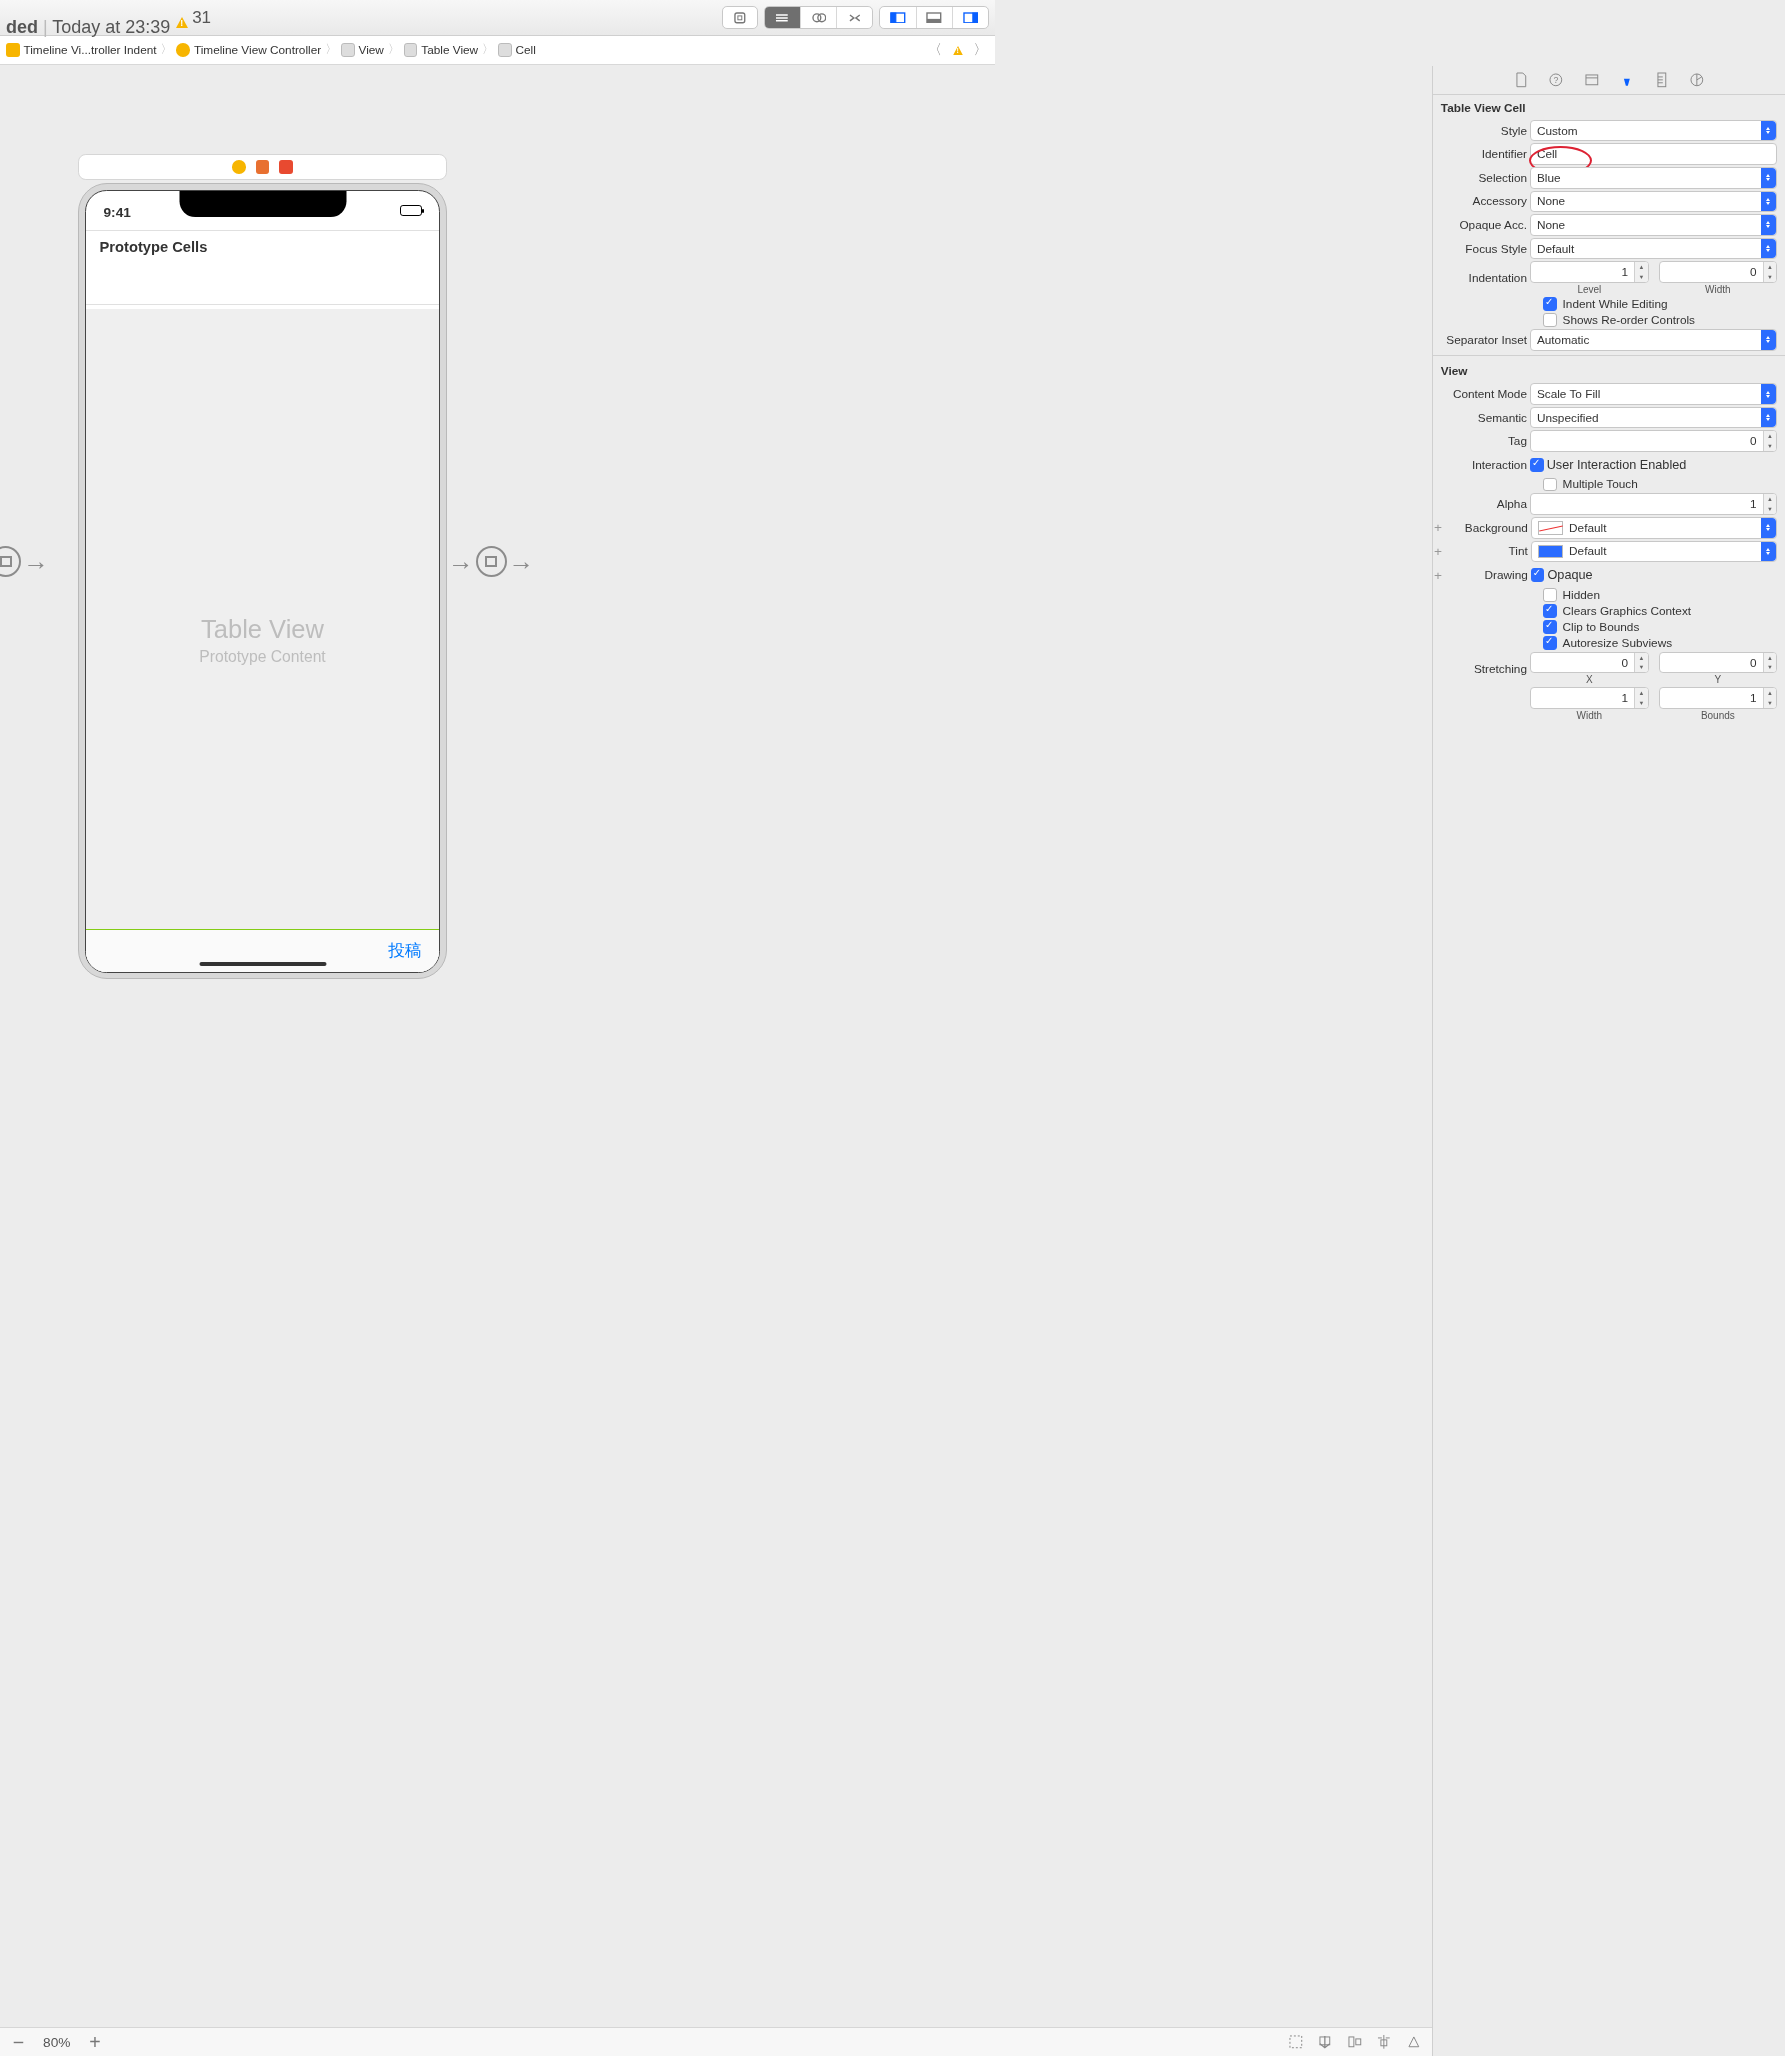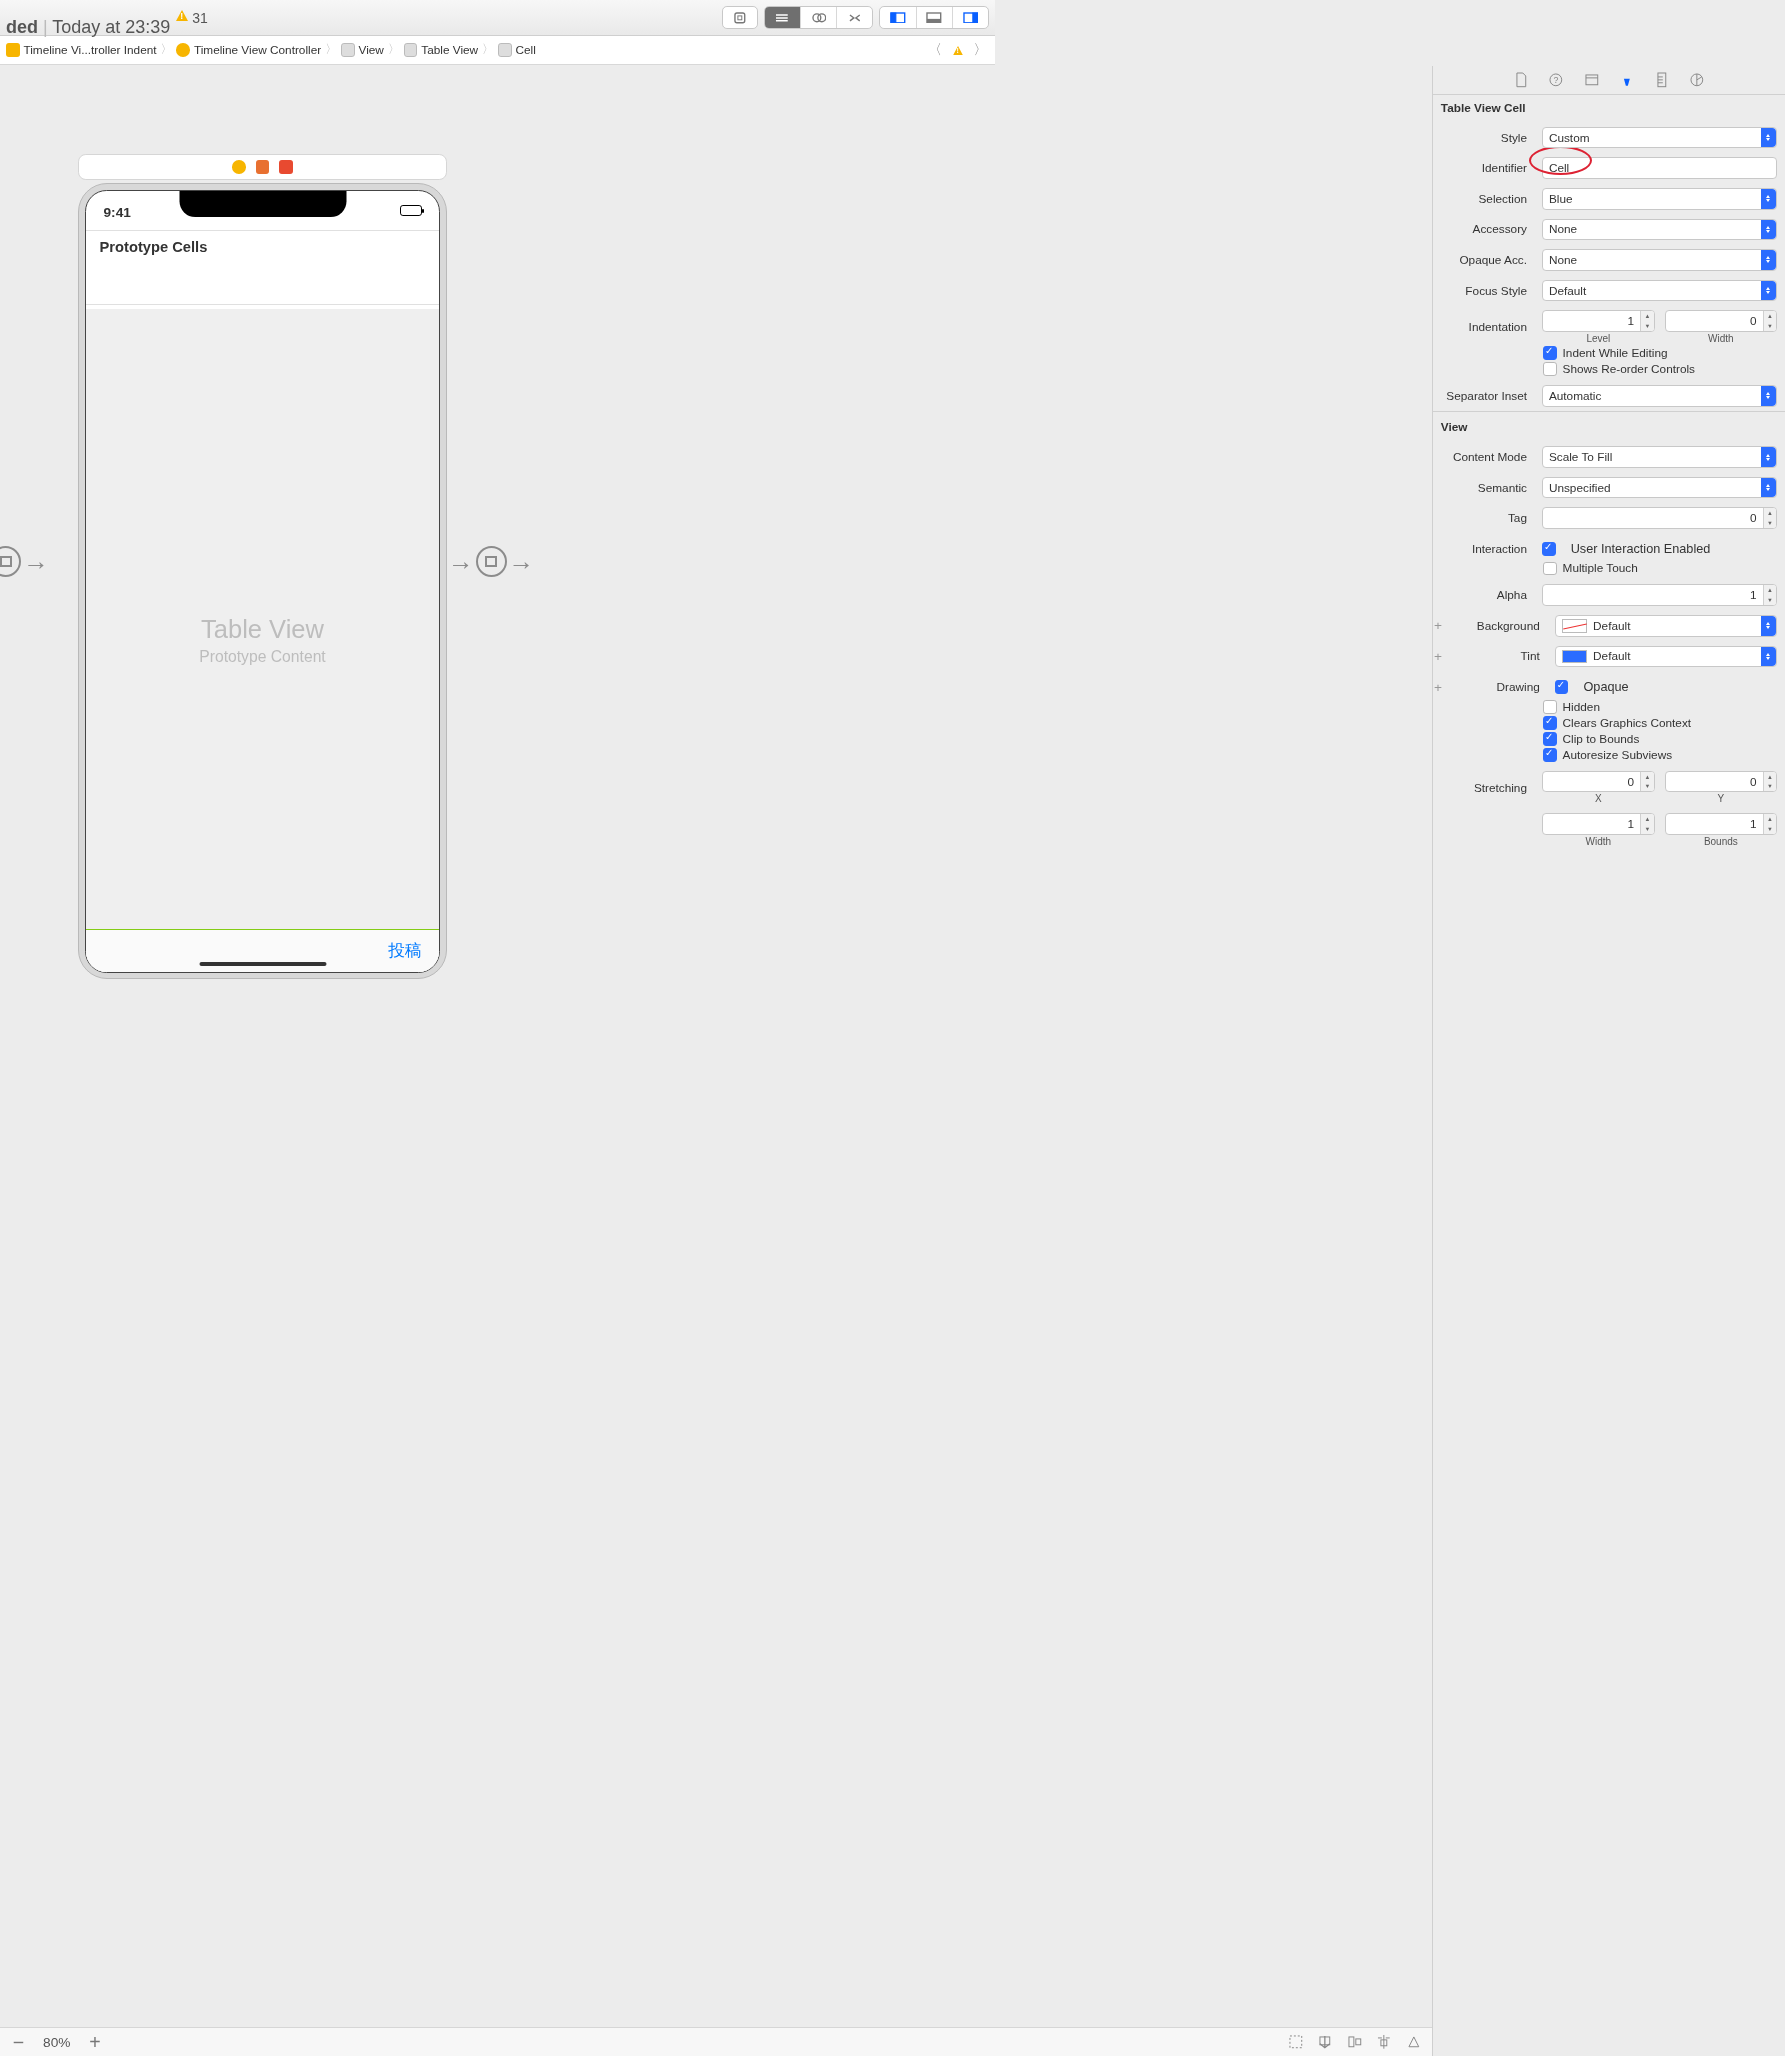--- a/index.html
+++ b/index.html
@@ -2,21 +2,21 @@
 <html><head>
 <meta charset="utf-8">
 <style>
 * { box-sizing: border-box; margin: 0; padding: 0; font-family: -apple-system, "Helvetica Neue", Arial, sans-serif; }
 body { background: #ececec; width: 995px; height: 1141px; overflow: hidden; font-size: 12.7px; color: #333; }
 
 
 .titlebar { height: 36px; background: linear-gradient(#f7f7f7,#e9e9e9); border-bottom: 1px solid #cfcfcf; display: flex; align-items: center; padding: 0 5.9px; gap: 5.9px; }
 .title-text { color: #555; font-size: 18px; margin-top: 20px; }
 .title-text .sep { color: #bbb; }
-.warn-badge { display: inline-flex; align-items: flex-start; gap: 3.9px; margin-left: auto; color: #555; font-size: 14px; }
+.warn-badge { display: inline-flex; align-items: flex-end; gap: 3.9px; margin-left: auto; color: #555; font-size: 17px; }
 .tri { width: 0; height: 0; border-left: 6.9px solid transparent; border-right: 6.9px solid transparent; border-bottom: 11.8px solid #f7b500; position: relative; }
 .tri::after { content: "!"; position: absolute; left: -2px; top: 1px; font-size: 8.8px; font-weight: 700; color: #fff; }
 .tb-spacer { flex: 1; }
 .seg { display: inline-flex; border: 1px solid #c8c8c8; border-radius: 4.9px; overflow: hidden; background: #fff; height: 23.5px; }
 .seg .btn { padding: 0 9.8px; display: flex; align-items: center; justify-content: center; border-right: 1px solid #d8d8d8; color: #555; }
 .seg .btn:last-child { border-right: none; }
 .seg .btn.active { background: #6f6f6f; color: #fff; }
 .seg .btn.blue svg path, .seg .btn.blue svg rect { stroke: #0a60ff; }
 .seg .btn.blue { color: #0a60ff; }
 
@@ -76,21 +76,21 @@
 .zoom-btn { font-size: 19.6px; color: #777; width: 17.6px; text-align: center; }
 .foot-right { margin-left: auto; display: flex; gap: 11.8px; color: #666; }
 .foot-ico { width: 17.6px; height: 17.6px; display: flex; align-items: center; justify-content: center; }
 
 
 .insp-tabs { height: 29px; background: #ececec; border-bottom: 1px solid #d0d0d0; display: flex; align-items: center; justify-content: center; gap: 17.6px; }
 .itab { width: 17.6px; height: 17.6px; color: #777; display: flex; align-items: center; justify-content: center; }
 .itab.active { color: #0a60ff; }
 .insp-body { flex: 1; overflow: auto; }
 .section-title { font-weight: 700; font-size: 11.8px; padding: 5.9px 7.8px 3.9px; color: #333; }
-.row { display: flex; align-items: center; padding: 1px 7.8px 1px 0; min-height: 23.5px; gap: 15px; margin-top: 7px; }
+.row { display: flex; align-items: center; padding: 1px 7.8px 1px 0; min-height: 23.5px; gap: 3px; }
 .row .lbl { width: 94px; text-align: right; font-size: 11.8px; color: #333; }
 .row .plus { width: 9.8px; text-align: center; color: #999; font-size: 13.7px; }
 .select { flex: 1; height: 21.6px; background: #fff; border: 1px solid #c8c8c8; border-radius: 3.9px; display: flex; align-items: center; padding: 0 5.9px; font-size: 11.8px; position: relative; }
 .select .sp { position: absolute; right: 0; top: 0; width: 15.7px; height: 100%; background: #2b6cff; border-radius: 0 3.9px 3.9px 0; display: flex; flex-direction: column; align-items: center; justify-content: center; }
 .select .sp::before { content: ""; border-left:2.9px solid transparent; border-right:2.9px solid transparent; border-bottom:3.9px solid #fff; margin-bottom:1px;}
 .select .sp::after { content: ""; border-left:2.9px solid transparent; border-right:2.9px solid transparent; border-top:3.9px solid #fff;}
 .textin { flex: 1; height: 21.6px; background: #fff; border: 1px solid #c8c8c8; border-radius: 3.9px; padding: 0 5.9px; font-size: 11.8px; display: flex; align-items: center; }
 .numfield { display: flex; border: 1px solid #c8c8c8; border-radius: 3.9px; height: 21.6px; background: #fff; overflow: hidden; }
 .numfield .val { flex: 1; text-align: right; padding: 0 5.9px; font-size: 11.8px; display: flex; align-items: center; justify-content: flex-end; }
 .stepper { width: 13.7px; background: #f0f0f0; border-left: 1px solid #d0d0d0; display: flex; flex-direction: column; }

